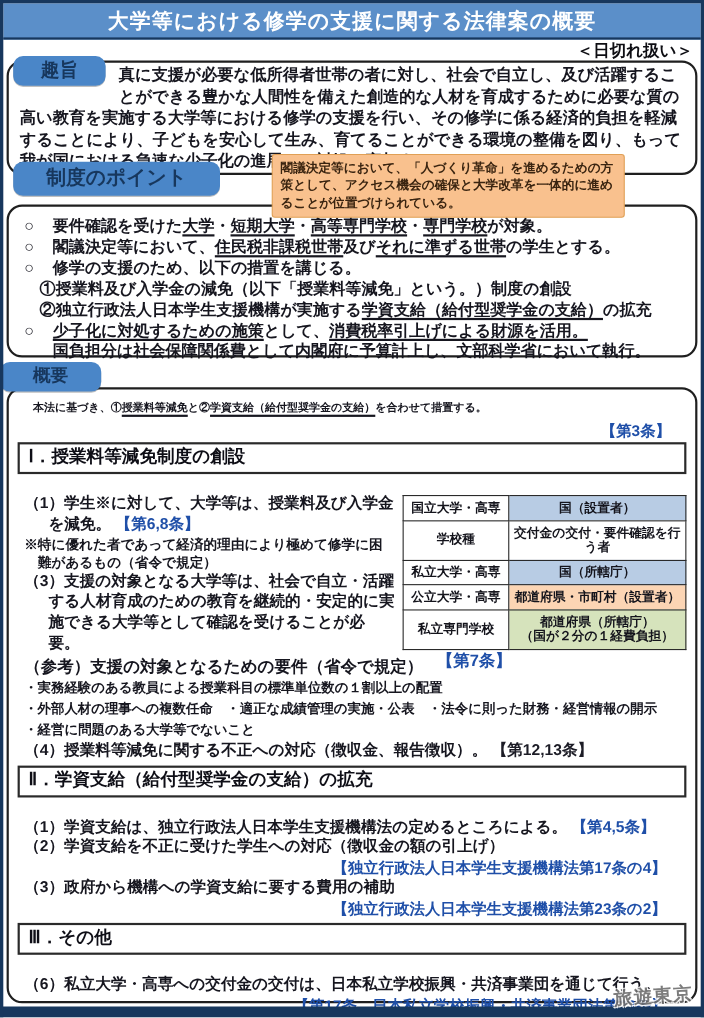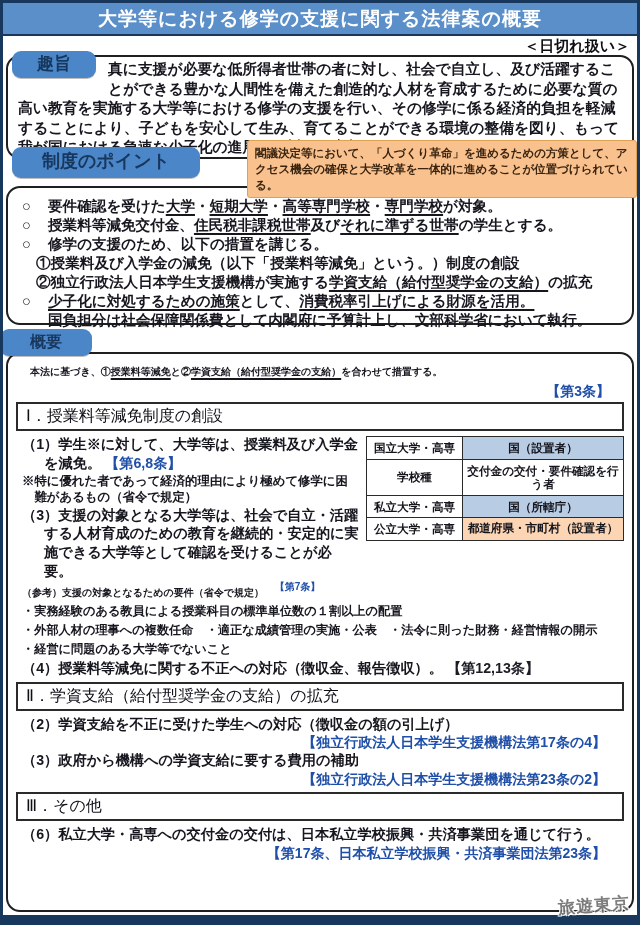--- a/index.html
+++ b/index.html
@@ -17,54 +17,54 @@
               color:#ffffff; font-size:19px; font-weight:700; letter-spacing:1px; }
   .subtitle { position:absolute; top:37px; right:10px; font-size:15px; font-weight:700; color:#0d0d12; }
 
   .roundbox { position:absolute; left:6px; right:6px; border:2.5px solid #1f1f1f; border-radius:14px; background:#fff; }
   .shushi-box { top:55px; height:104px; padding:3px 10px 4px 10px; font-size:14.8px; line-height:19.6px; }
   .shushi-label-spacer { float:left; width:90px; height:22px; }
   .tab-label { position:absolute; background:#4a86c8; color:#17375d; font-weight:700; text-align:center;
                border-radius:9px; z-index:4; box-shadow:0 1px 0 rgba(0,0,0,.25); }
   .shushi-label { top:51px; left:12px; width:84px; height:27px; font-size:17px; line-height:26px; }
 
-  .callout { position:absolute; top:140px; left:247px; width:390px; z-index:5; background:#f9c18e;
+  .callout { position:absolute; top:140px; left:247px; width:321px; z-index:5; background:#f9c18e;
              border:1.5px solid #e0a056; border-radius:3px; padding:4px 7px; font-size:11.5px; line-height:16px;
              color:#3a2410; font-weight:700; }
 
   .points-label { top:147px; left:12px; width:188px; height:31px; font-size:18px; line-height:29px; }
   .points-box { top:186px; height:139px; padding:9px 10px 2px 12px; font-size:14.6px; line-height:19px; }
   .pt-line { position:relative; padding-left:28px; }
   .pt-line .circle { position:absolute; left:2px; top:0; }
   .pt-sub { padding-left:16px; }
 
   .gaiyou-label { top:329px; left:0; width:92px; height:27px; font-size:16px; line-height:26px; }
   .main-box { top:352px; bottom:13px; padding:8px 8px 2px 8px; }
   .intro { padding-left:14px; font-size:10px; line-height:20px; }
   .ref { color:#1f4fa8; font-weight:700; }
   .ref-dark { color:#1c1c26; font-weight:700; }
   .ref-line { text-align:right; padding-right:14px; font-size:14px; line-height:18px; }
-  .sec-head { border:2px solid #2a2a2a; background:#fff; font-size:16px; font-weight:400; color:#0e0e16;
-              padding:2px 8px 3px 8px; margin:2px 0 3px 0; line-height:20px; }
+  .sec-head { border:2px solid #2a2a2a; background:#fff; font-size:16px; font-weight:700; color:#0e0e16;
+              padding:2px 8px 3px 8px; margin:2px 0 17px 0; line-height:20px; }
   .sec-body { font-size:14.2px; line-height:18.8px; padding:1px 4px 2px 6px; }
   .hang { padding-left:1.55em; text-indent:-1.55em; }
   .note { font-size:12.4px; line-height:16.5px; padding-left:1em; text-indent:-1em; }
   .i-row { display:flex; align-items:flex-start; }
   .i-left { flex:1; min-width:0; padding-right:6px; }
   .ref7 { margin-left:8px; position:relative; top:-6px; display:inline-block; }
-  .sankou { font-size:10px; line-height:18px; }
+  .sankou { font-size:15px; line-height:18px; }
   .sankou-bullets { font-size:12.2px; line-height:19px; }
 
   table.ktable { border-collapse:collapse; width:258px; font-size:11.6px; line-height:13.5px; margin-top:2px;
                  border:1.5px solid #2a2a2a; font-weight:700; color:#14141c; }
   .ktable th, .ktable td { border:1px solid #2a2a2a; text-align:center; padding:4px 2px; vertical-align:middle; }
   .ktable th { background:#fff; font-weight:700; }
   .ktable .dash-top { border-top:1.5px dashed #333;margin-top:19px; }
   .bg-blue { background:#b8cce4; }
-  .bg-orange { background:#fcd5b4;font-family:Liberation Mono, monospace; }
+  .bg-orange { background:#fcd5b4; }
   .bg-green { background:#d6e3bc; white-space:pre-line; }
 
   .seg-u { text-decoration:underline; text-underline-offset:3px; text-decoration-thickness:1.5px; }
 
   .watermark { position:absolute; bottom:8px; right:10px; z-index:12; font-size:17px; font-weight:700;
                color:#6e6e6e; transform:rotate(-4deg); letter-spacing:1px;
                text-shadow:-1px -1px 0 #fff, 1px -1px 0 #fff, -1px 1px 0 #fff, 1px 1px 0 #fff; opacity:.9; }
 </style>
 </head>
 <body>
@@ -87,21 +87,21 @@
   <div class="callout">閣議決定等において、「人づくり革命」を進めるための方策として、アクセス機会の確保と大学改革を一体的に進めることが位置づけられている。</div>
 
   <div class="tab-label points-label">制度のポイント</div>
   <div class="roundbox points-box">
     <div class="pt-line">
       <span class="circle">○</span>
       <span><span>要件確認を受けた</span><span class="seg-u">大学</span><span>・</span><span class="seg-u">短期大学</span><span>・</span><span class="seg-u">高等専門学校</span><span>・</span><span class="seg-u">専門学校</span><span>が対象。</span></span>
     </div>
     <div class="pt-line">
       <span class="circle">○</span>
-      <span><span>授業料等減免交付金、</span><span class="seg-u">住民税非課税世帯</span><span>及び</span><span class="seg-u">それに準ずる世帯</span><span>の学生とする。</span></span>
+      <span><span>閣議決定等において、</span><span class="seg-u">住民税非課税世帯</span><span>及び</span><span class="seg-u">それに準ずる世帯</span><span>の学生とする。</span></span>
     </div>
     <div class="pt-line">
       <span class="circle">○</span>
       <span>修学の支援のため、以下の措置を講じる。</span>
     </div>
     <div class="pt-sub">①授業料及び入学金の減免（以下「授業料等減免」という。）制度の創設</div>
     <div class="pt-sub">
       <span><span>②独立行政法人日本学生支援機構が実施する</span><span class="seg-u">学資支給（給付型奨学金の支給）</span><span>の拡充</span></span>
     </div>
     <div class="pt-line">
@@ -143,39 +143,48 @@
           <th>交付金の交付・要件確認を行う者</th>
         </tr>
         <tr>
           <td class="dash-top">私立大学・高専</td>
           <td class="bg-blue dash-top">国（所轄庁）</td>
         </tr>
         <tr>
           <td>公立大学・高専</td>
           <td class="bg-orange">都道府県・市町村（設置者）</td>
         </tr>
+        <tr>
+          <td>私立専門学校</td>
+          <td class="bg-green">都道府県（所轄庁）
+（国が２分の１経費負担）</td>
+        </tr>
       </tbody>
         </table>
     </div>
     <div class="sec-body">
       <div class="sankou">
         <span>（参考）支援の対象となるための要件（省令で規定）</span>
         <span class="ref ref7">【第7条】</span>
       </div>
       <div class="sankou-bullets">・実務経験のある教員による授業科目の標準単位数の１割以上の配置</div>
       <div class="sankou-bullets">・外部人材の理事への複数任命　・適正な成績管理の実施・公表　・法令に則った財務・経営情報の開示</div>
       <div class="sankou-bullets">・経営に問題のある大学等でないこと</div>
       <div class="hang">
         <span>（4）授業料等減免に関する不正への対応（徴収金、報告徴収）。</span>
         <span class="ref-dark">【第12,13条】</span>
       </div>
     </div>
 
     <div class="sec-head">Ⅱ．学資支給（給付型奨学金の支給）の拡充</div>
     <div class="sec-body">
+      <div class="hang">
+        <span>（1）学資支給は、独立行政法人日本学生支援機構法の定めるところによる。</span>
+        <span class="ref">【第4,5条】</span>
+      </div>
       <div class="hang">（2）学資支給を不正に受けた学生への対応（徴収金の額の引上げ）</div>
       <div class="ref-line">
         <span class="ref">【独立行政法人日本学生支援機構法第17条の4】</span>
       </div>
       <div class="hang">（3）政府から機構への学資支給に要する費用の補助</div>
       <div class="ref-line">
         <span class="ref">【独立行政法人日本学生支援機構法第23条の2】</span>
       </div>
     </div>
 

